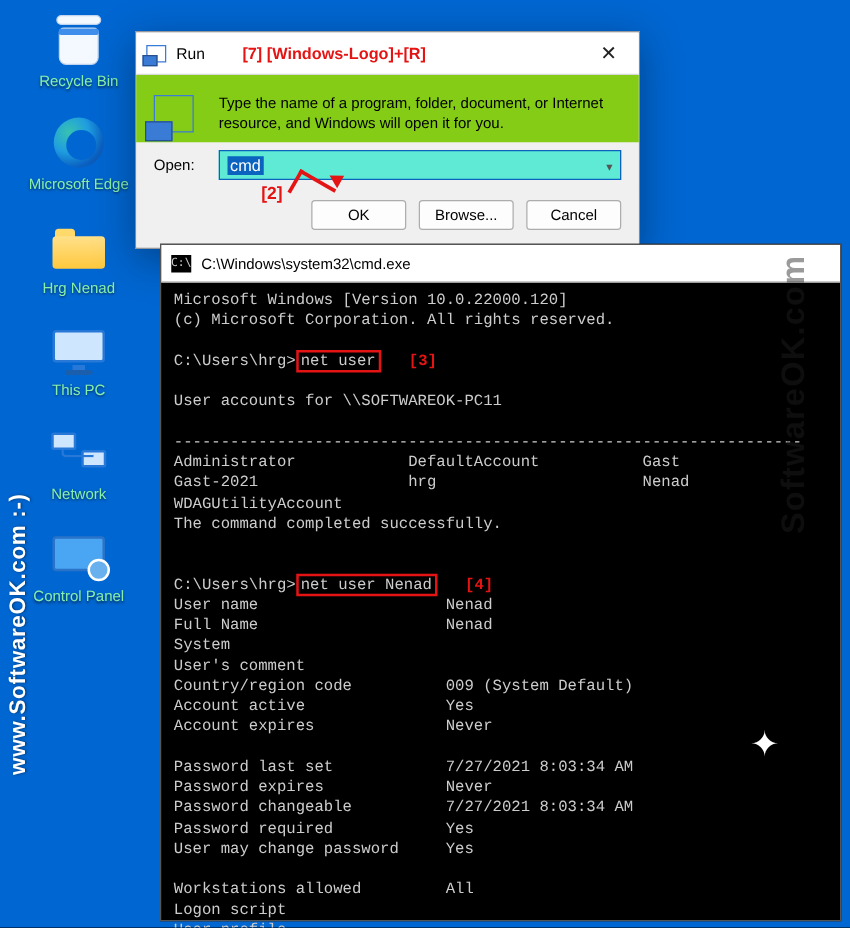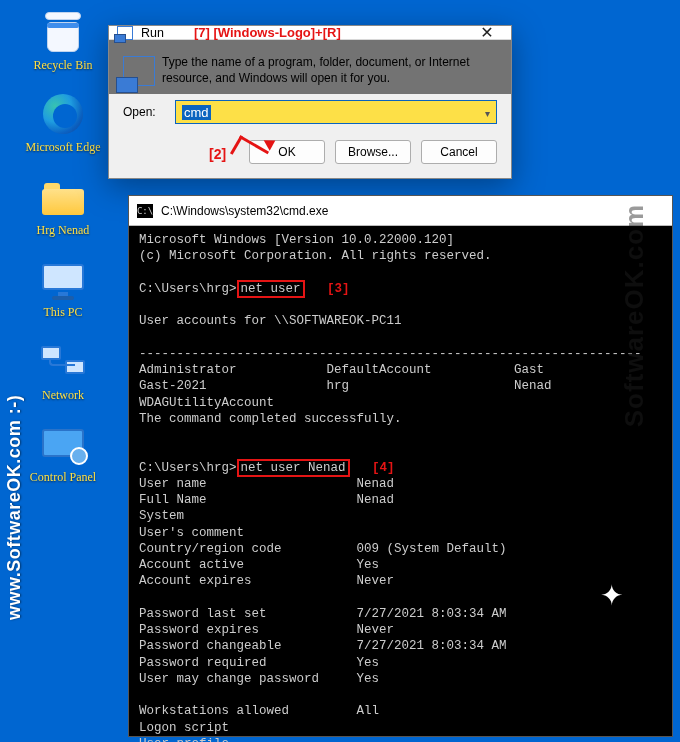--- a/index.html
+++ b/index.html
@@ -9,26 +9,25 @@
     background: #0066d1;
     font-family: "Segoe UI", Tahoma, sans-serif;
     position: relative;
     overflow: hidden;
   }
 
   
   .desktop { position: absolute; left: 18px; top: 10px; width: 90px; }
   .dicon {
     text-align: center;
-    color: #fde047;
+    color: #86efac;
     font-size: 12px;
     margin-bottom: 20px;
     cursor: pointer;
     text-shadow: 0 1px 2px rgba(0,0,0,.6);
-    font-family: Liberation Serif, serif;
   }
   .dicon-img {
     width: 44px; height: 44px;
     margin: 0 auto 4px auto;
     display: flex; align-items: center; justify-content: center;
   }
   .dicon-label { display: block; line-height: 1.2; }
 
   
   .bin { width: 36px; height: 40px; position: relative; }
@@ -69,38 +68,38 @@
     position: absolute;
     left: 108px; top: 25px;
     width: 404px;
     background: #f0f0f0;
     border: 1px solid #888;
     box-shadow: 0 8px 30px rgba(0,0,0,.35);
     font-size: 12px;
     color: #000;
   }
   .run-title {
-    height: 14px;
+    height: 34px;
     background: #fff;
     display: flex; align-items: center;
     padding: 0 2px 0 8px;
     border-bottom: 1px solid #d8d8d8;
   }
   .run-ico { width:16px;height:14px;margin-right:8px;position:relative;border:1px solid #3a7bd5; }
   .run-ico::after{content:"";position:absolute;width:10px;height:7px;background:#3a7bd5;left:-4px;bottom:-4px;border:1px solid #264f8e;}
   .run-title-text{font-size:12.5px;}
   .run-annot { margin-left:30px; color:#e51414; font-weight:bold; font-size:13px;}
   .run-close{margin-left:auto;width:44px;text-align:center;font-size:16px;color:#222;}
-  .run-body{display:flex;padding:14px 14px 8px 14px;gap:7px;background:#737373;}
+  .run-body{display:flex;padding:14px 14px 8px 14px;gap:20px;background:#84cc16;}
   .run-body-ico{width:32px;height:30px;position:relative;border:1px solid #3a7bd5;flex-shrink:0;margin-top:2px;}
   .run-body-ico::after{content:"";position:absolute;width:20px;height:14px;background:#3a7bd5;left:-8px;bottom:-8px;border:1px solid #264f8e;}
   .run-desc{line-height:1.35;}
   .run-open-row{display:flex;align-items:center;padding:6px 14px 6px 14px;gap:8px;background:#f0f0f0;}
   .run-open-label{width:44px;}
-  .run-input{flex:1;height:24px;border:1px solid #0a64bf;background:#fde047;padding:0 6px;display:flex;align-items:center;position:relative;}
+  .run-input{flex:1;height:24px;border:1px solid #0a64bf;background:#5eead4;padding:0 6px;display:flex;align-items:center;position:relative;}
   .run-input-text{background:#0a64bf;color:#fff;font-size:13px;padding:0 2px;}
   .run-chev{position:absolute;right:6px;top:7px;font-size:10px;color:#555;}
   .run-buttons{display:flex;gap:10px;justify-content:flex-end;padding:10px 14px 14px 60px;background:#f0f0f0;}
   .run-btn{
     width:76px;height:24px;background:#fdfdfd;border:1px solid #adadad;border-radius:3px;
     font-size:12px;cursor:pointer;display:flex;align-items:center;justify-content:center;
   }
   .run-arrow{position:absolute;left:100px;top:120px;color:#e51414;font-weight:bold;font-size:14px;}
   .run-arrow::after{content:"";position:absolute;left:24px;top:-4px;width:30px;height:18px;border-top:3px solid #e51414;border-left:3px solid #e51414;transform:rotate(30deg);}
   .run-arrow-head{position:absolute;left:56px;top:-8px;width:0;height:0;border-left:6px solid transparent;border-right:6px solid transparent;border-bottom:10px solid #e51414;transform:rotate(60deg);}

